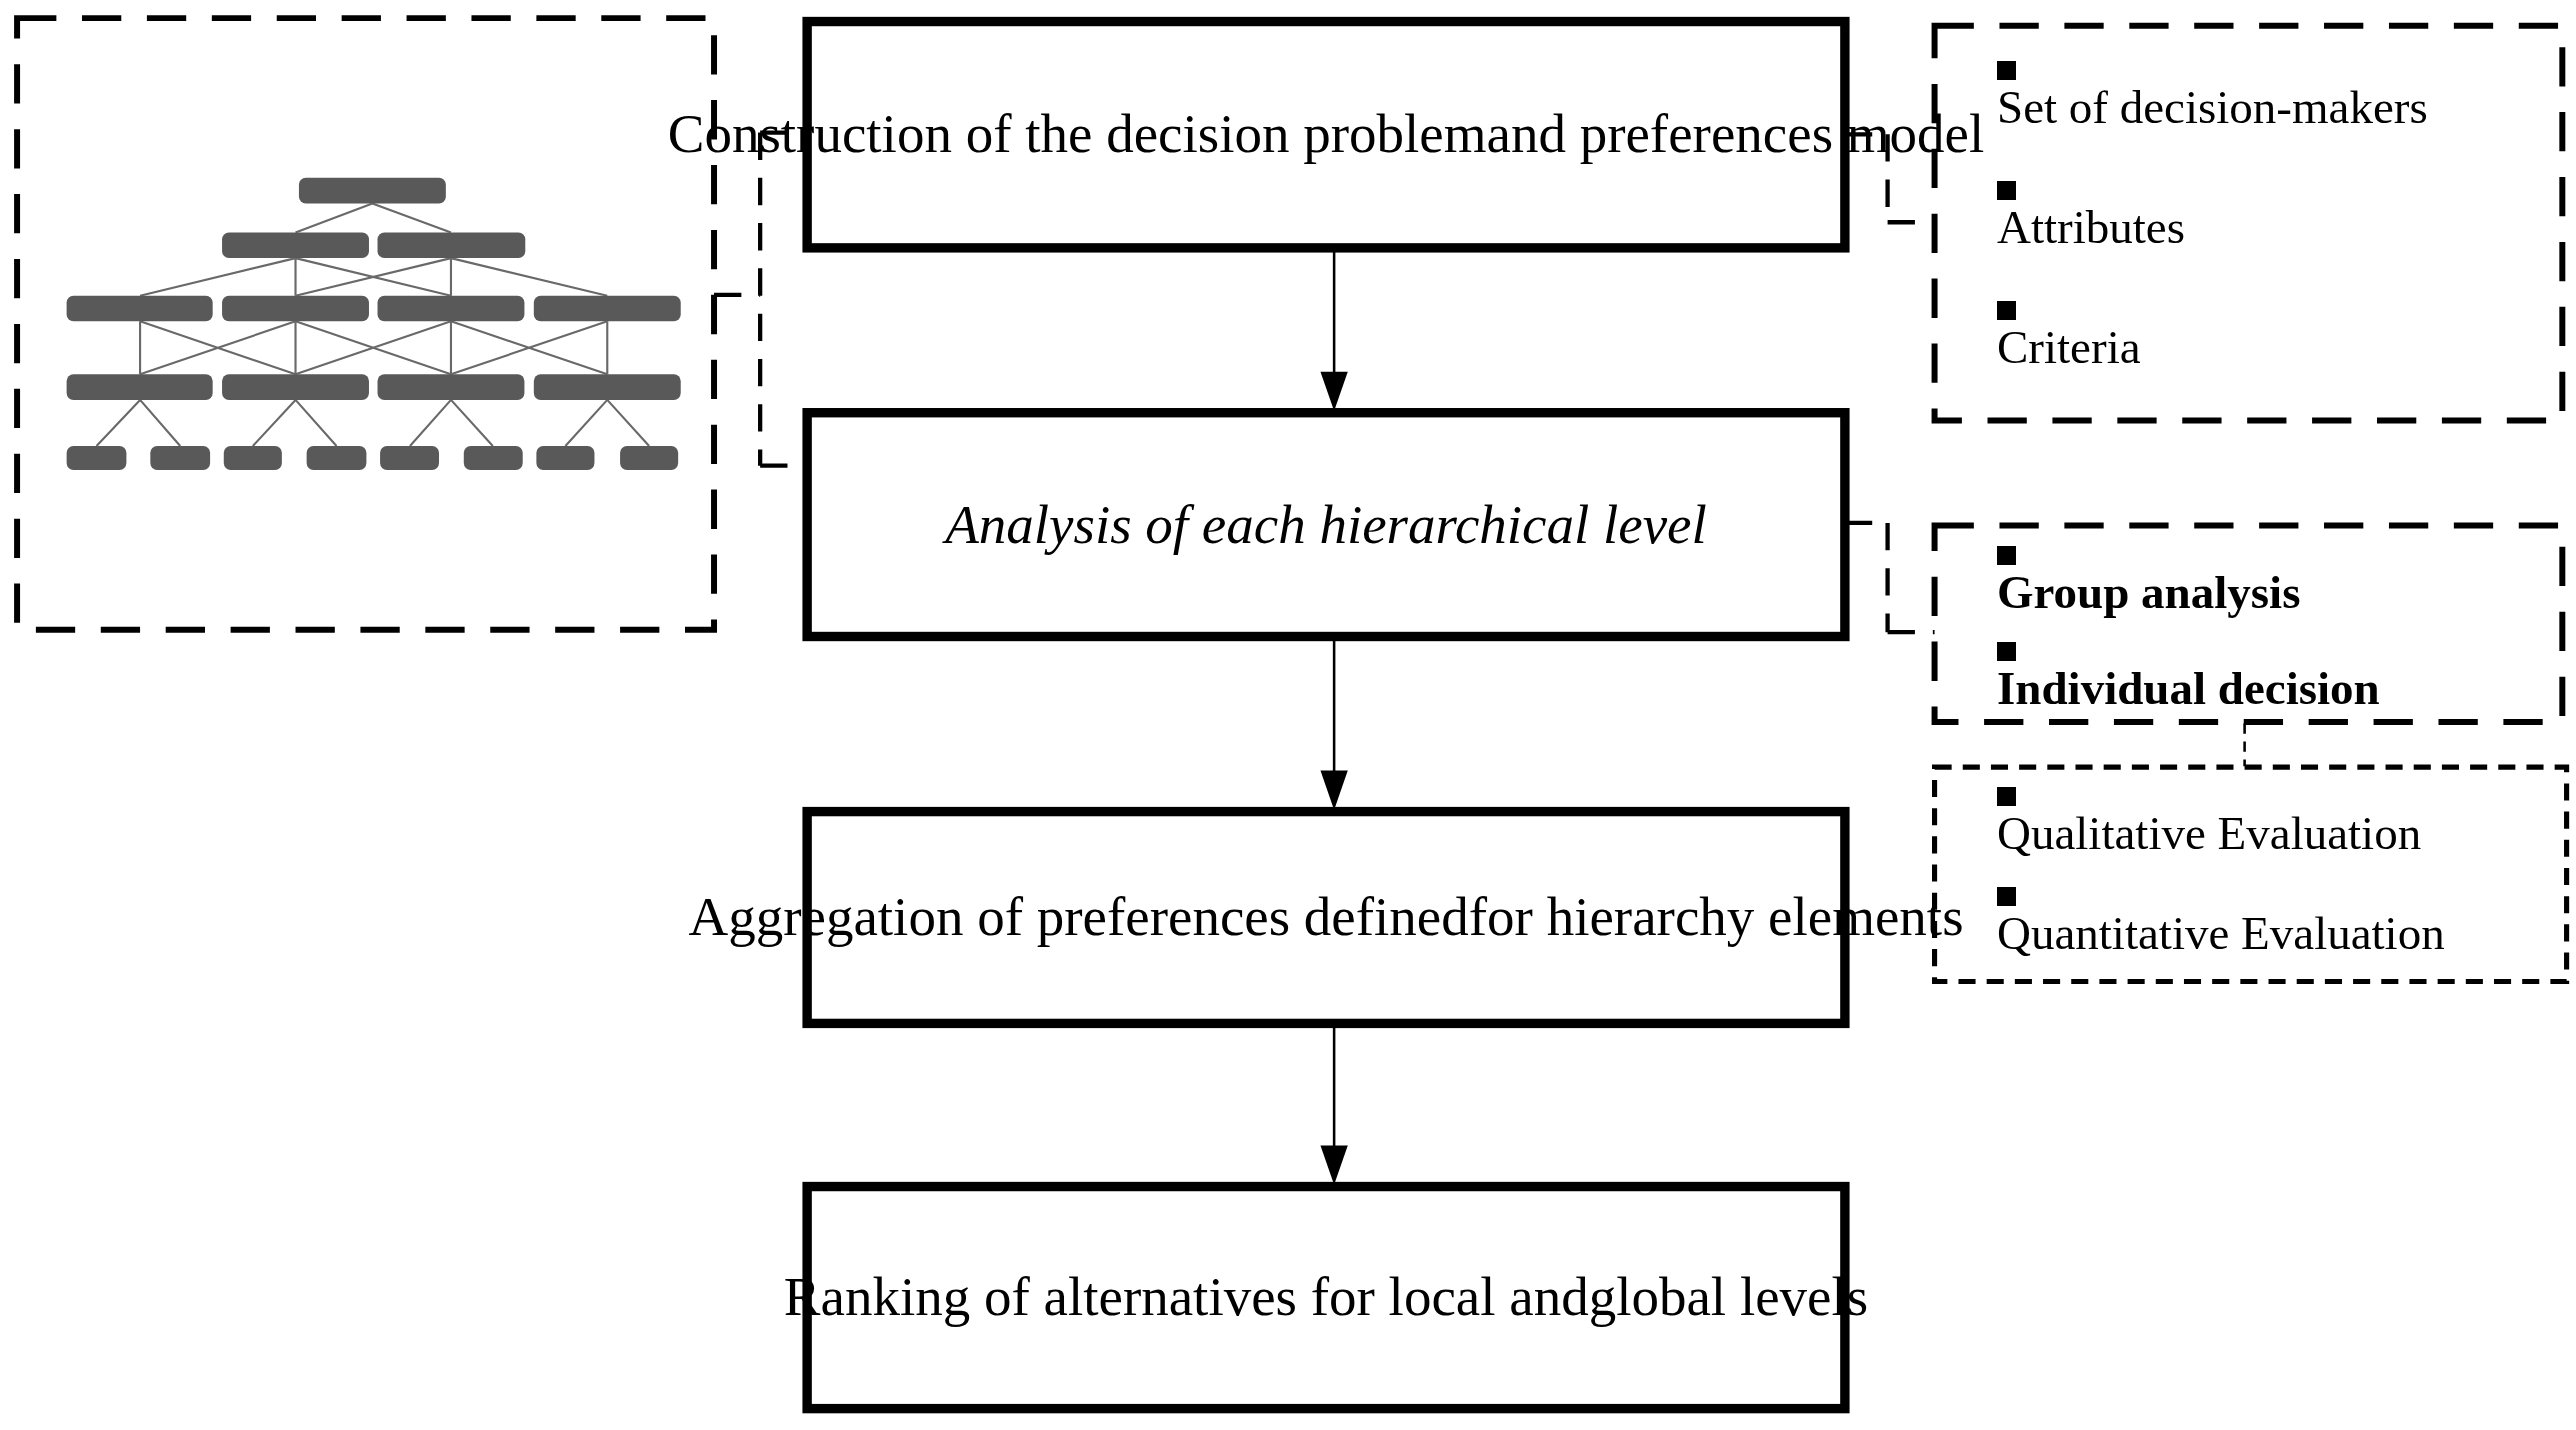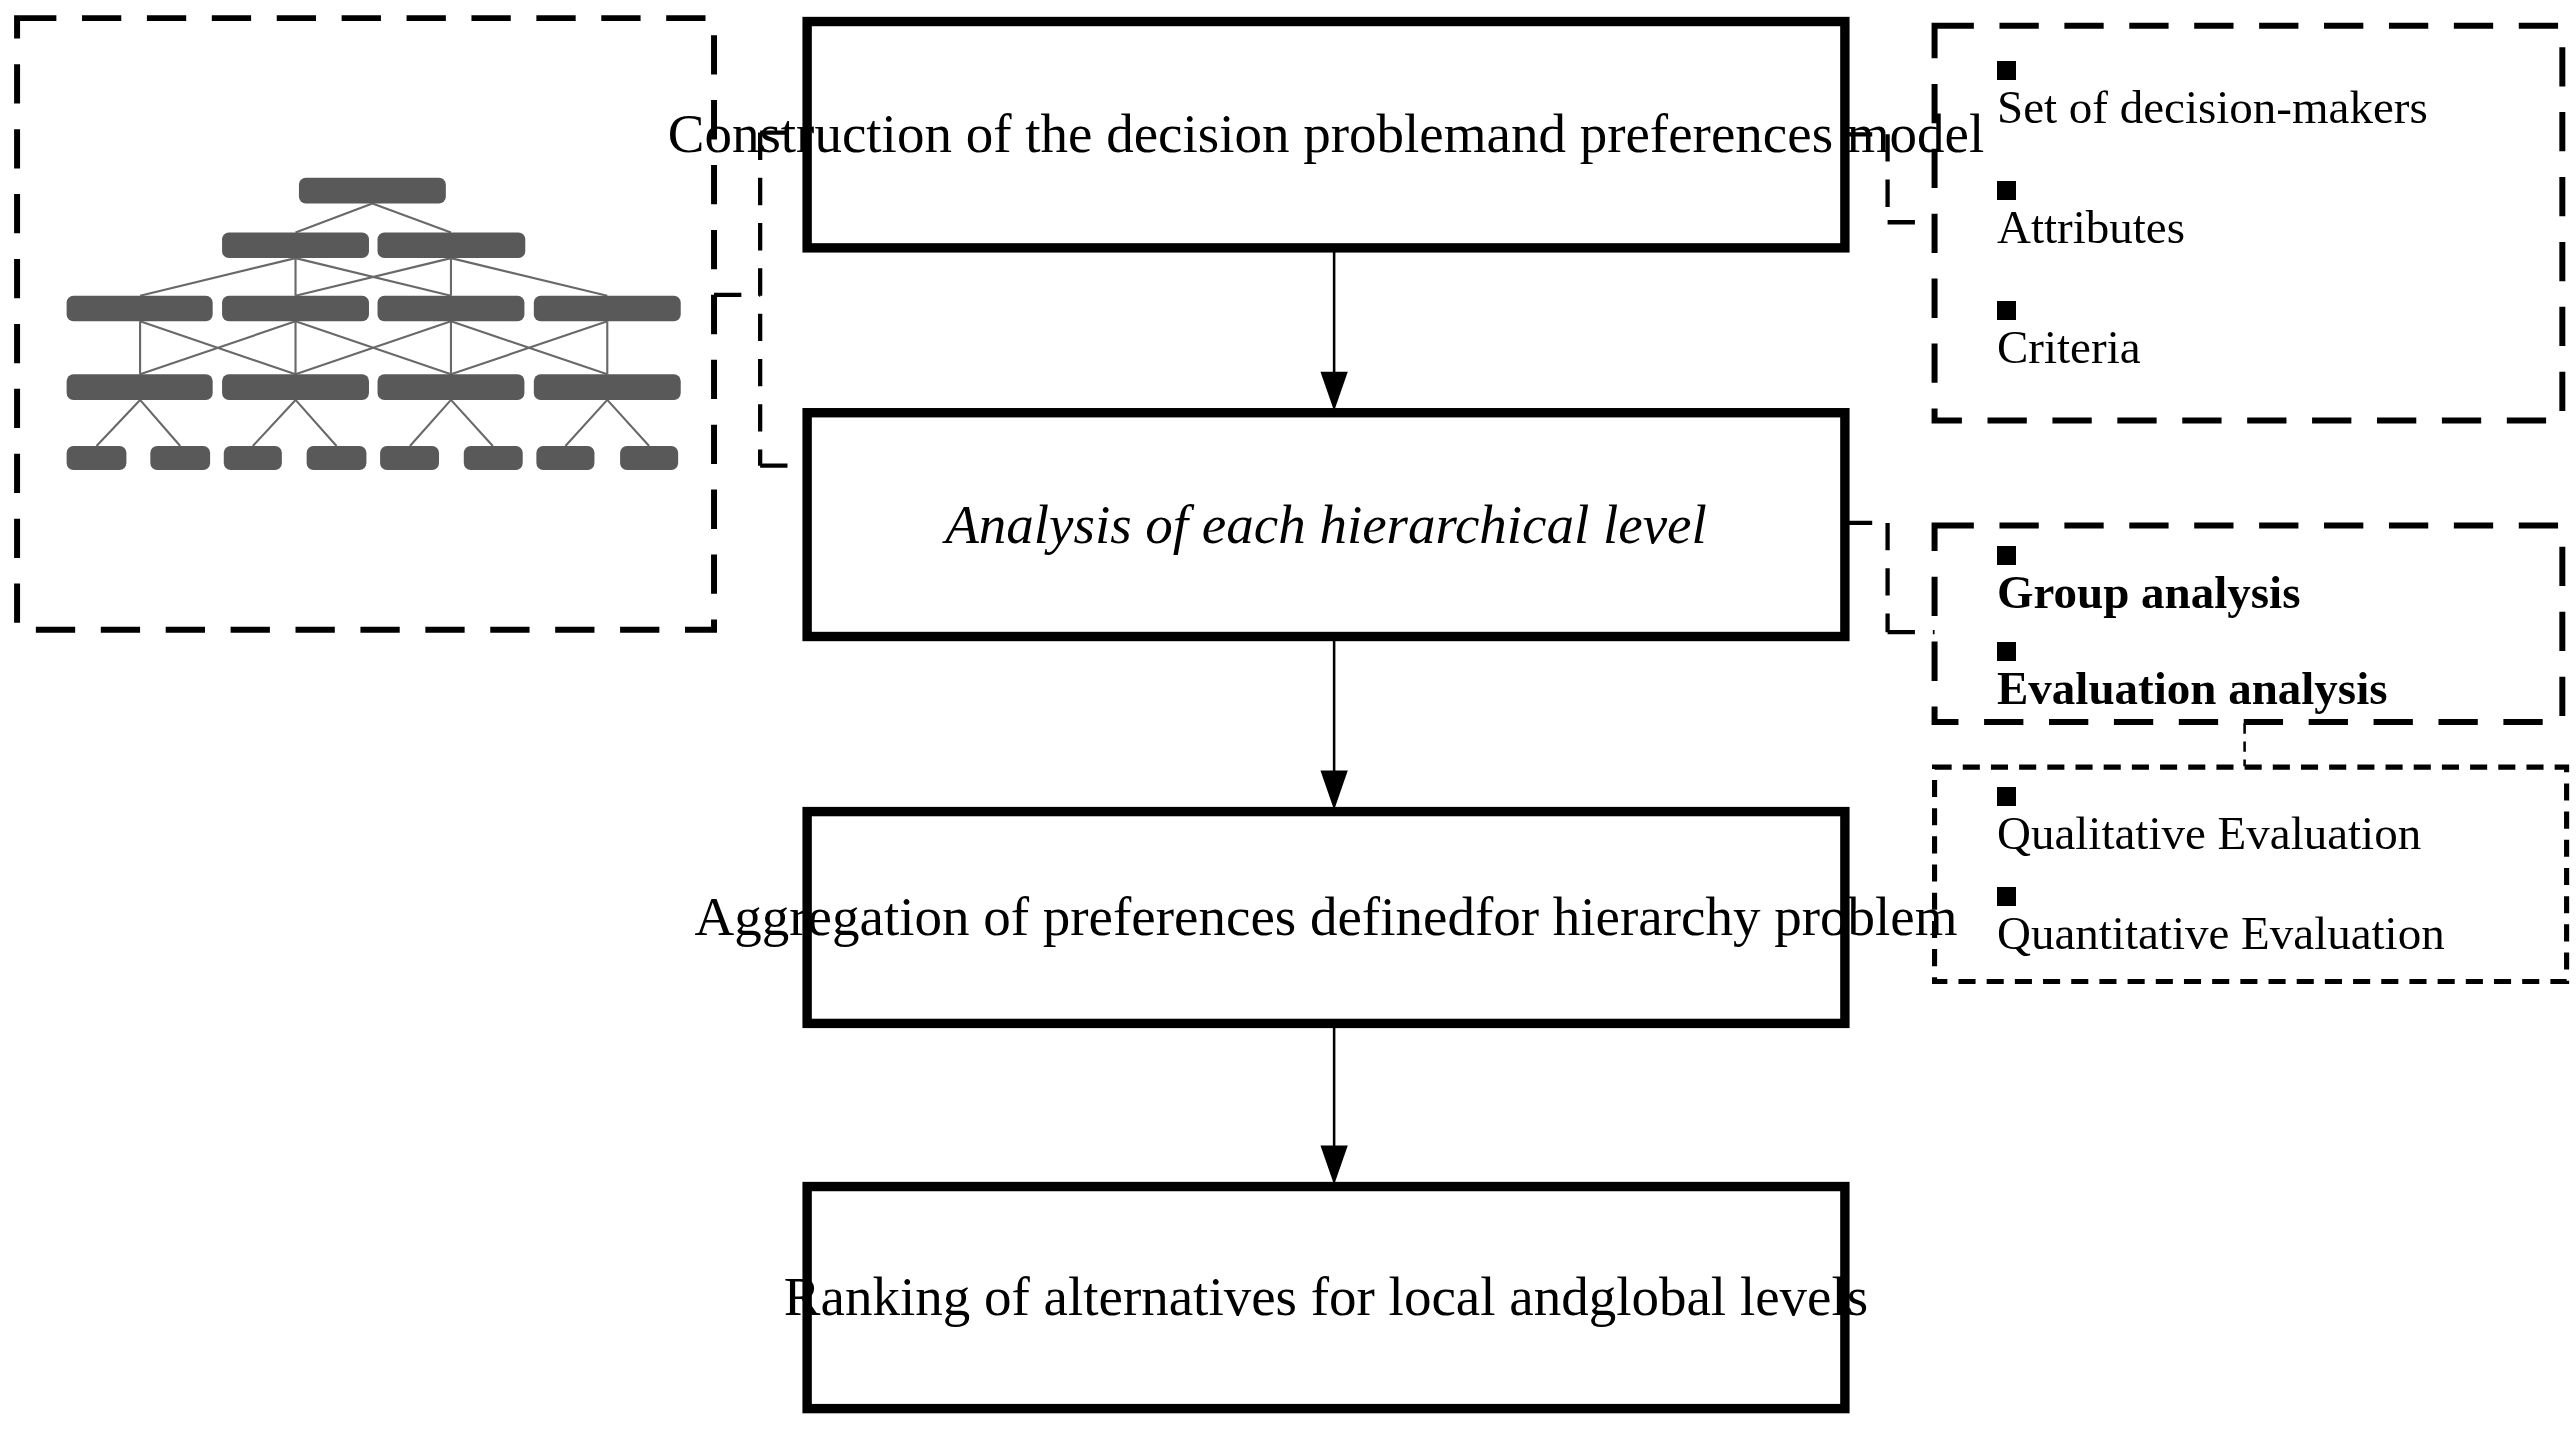--- a/index.html
+++ b/index.html
@@ -113,21 +113,21 @@
   <span>Construction of the decision problem</span>
   <span>and preferences model</span>
 </div>
 
 <div class="box-label" style="left:807px;top:413px;width:1038px;height:224px;font-style:italic;">
   <span>Analysis of each hierarchical level</span>
 </div>
 
 <div class="box-label" style="left:807px;top:811px;width:1038px;height:212px;">
   <span>Aggregation of preferences defined</span>
-  <span>for hierarchy problem</span>
+  <span>for hierarchy elements</span>
 </div>
 
 <div class="box-label" style="left:807px;top:1186px;width:1038px;height:222px;">
   <span>Ranking of alternatives for local and</span>
   <span>global levels</span>
 </div>
 
 <div class="bullet-list" style="left:1956px;top:38px;width:598px;height:359px;">
   <div class="bullet-item">
     <span class="bullet-square"></span>
@@ -143,21 +143,21 @@
   </div>
 </div>
 
 <div class="bullet-list" style="left:1956px;top:534px;width:598px;height:192px;font-weight:bold;">
   <div class="bullet-item">
     <span class="bullet-square"></span>
     <span>Group analysis</span>
   </div>
   <div class="bullet-item">
     <span class="bullet-square"></span>
-    <span>Evaluation analysis</span>
+    <span>Individual decision</span>
   </div>
 </div>
 
 <div class="bullet-list" style="left:1956px;top:773px;width:606px;height:201px;">
   <div class="bullet-item">
     <span class="bullet-square"></span>
     <span>Qualitative Evaluation</span>
   </div>
   <div class="bullet-item">
     <span class="bullet-square"></span>

